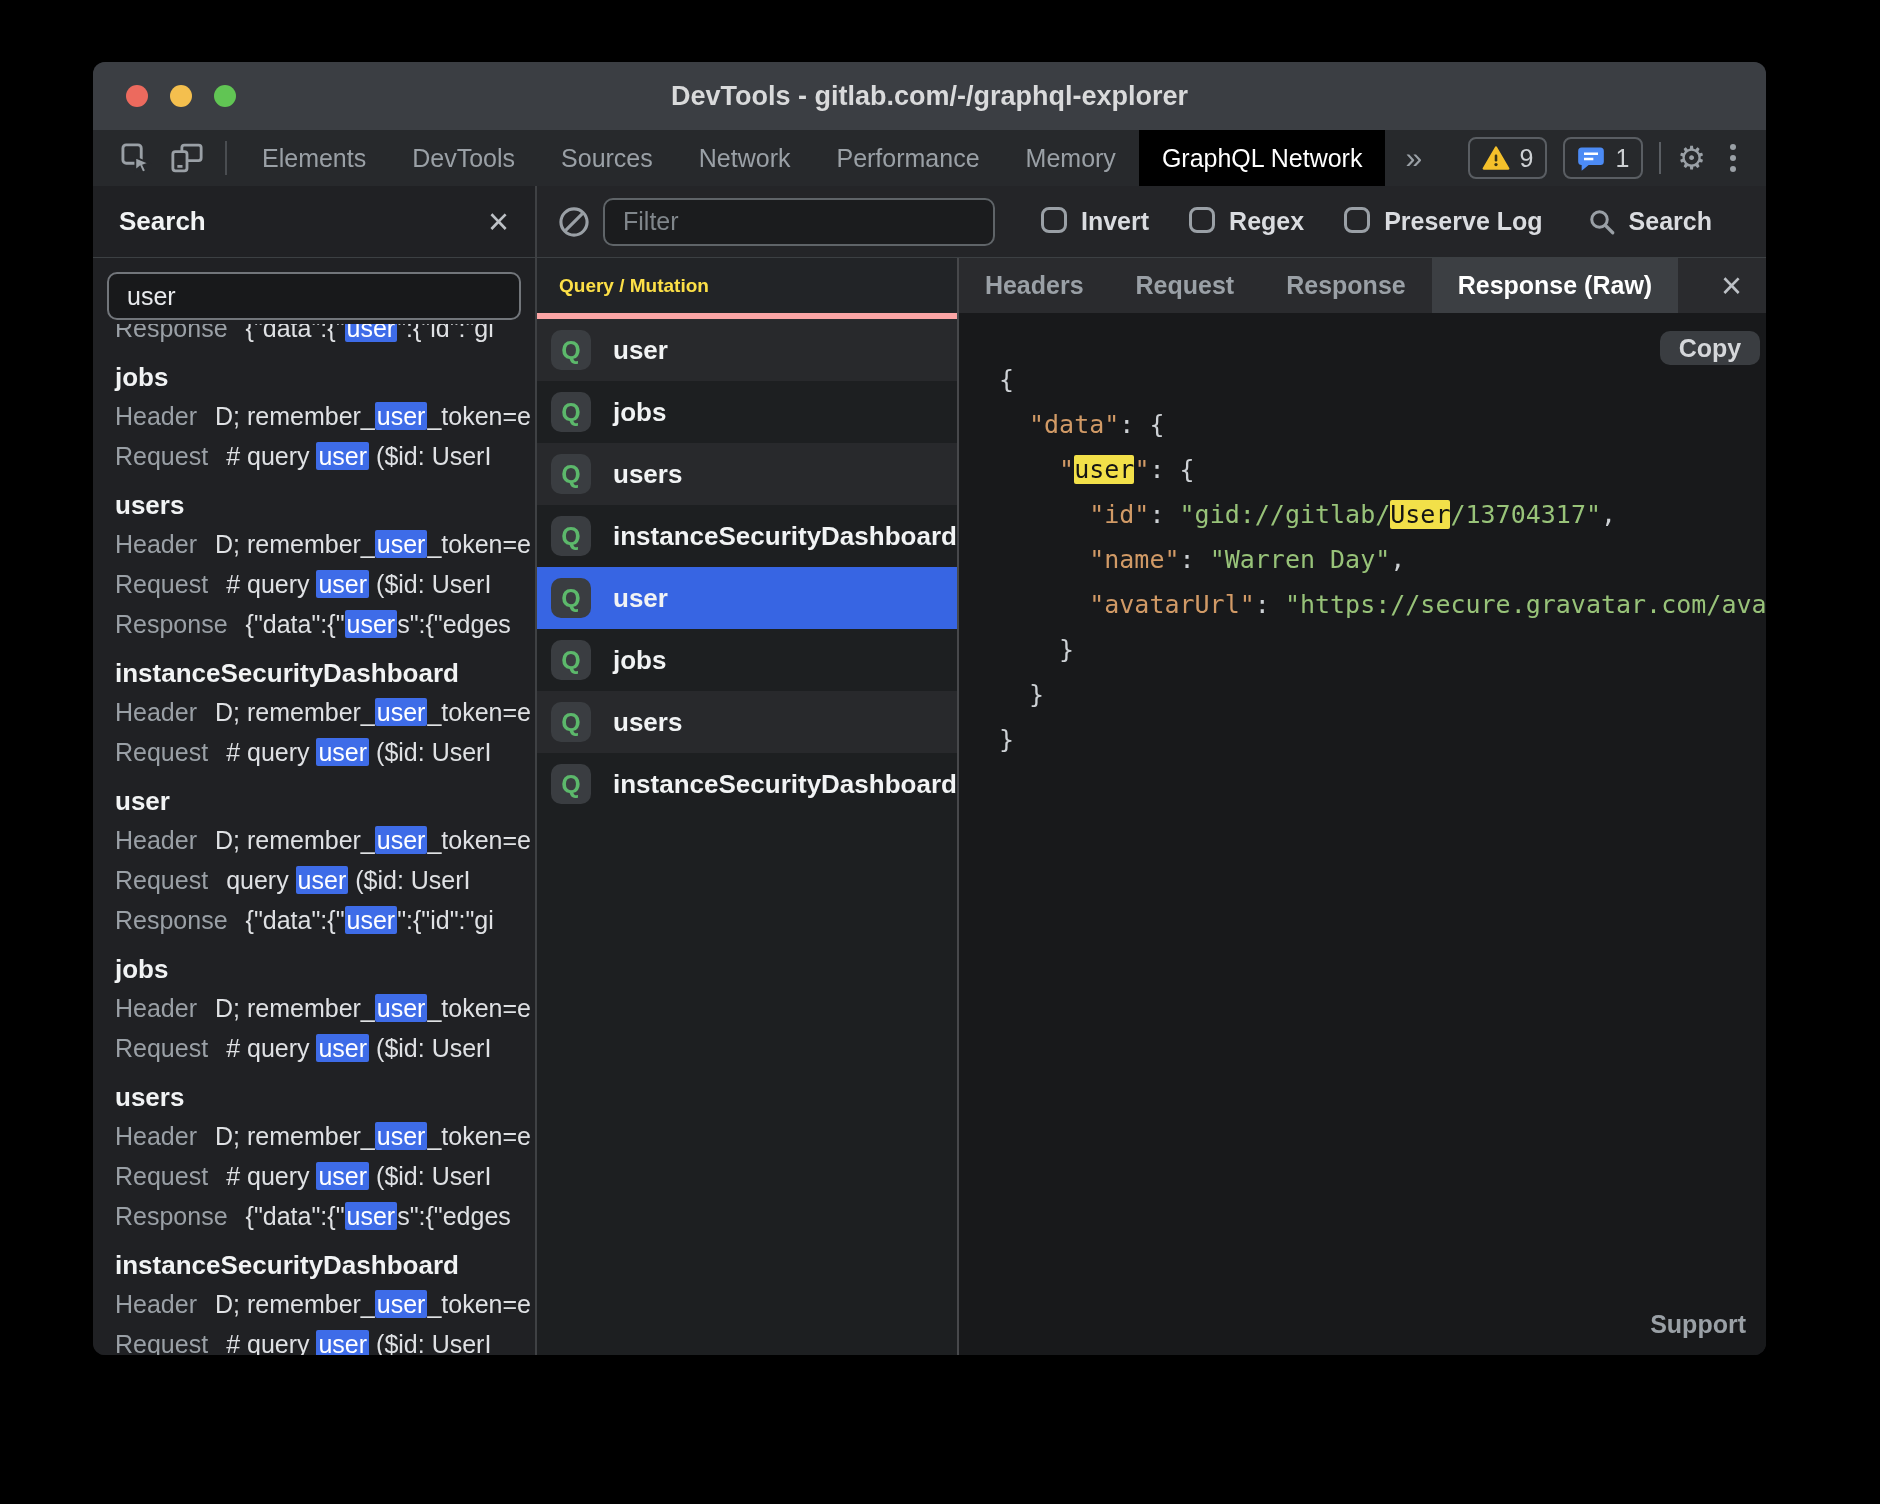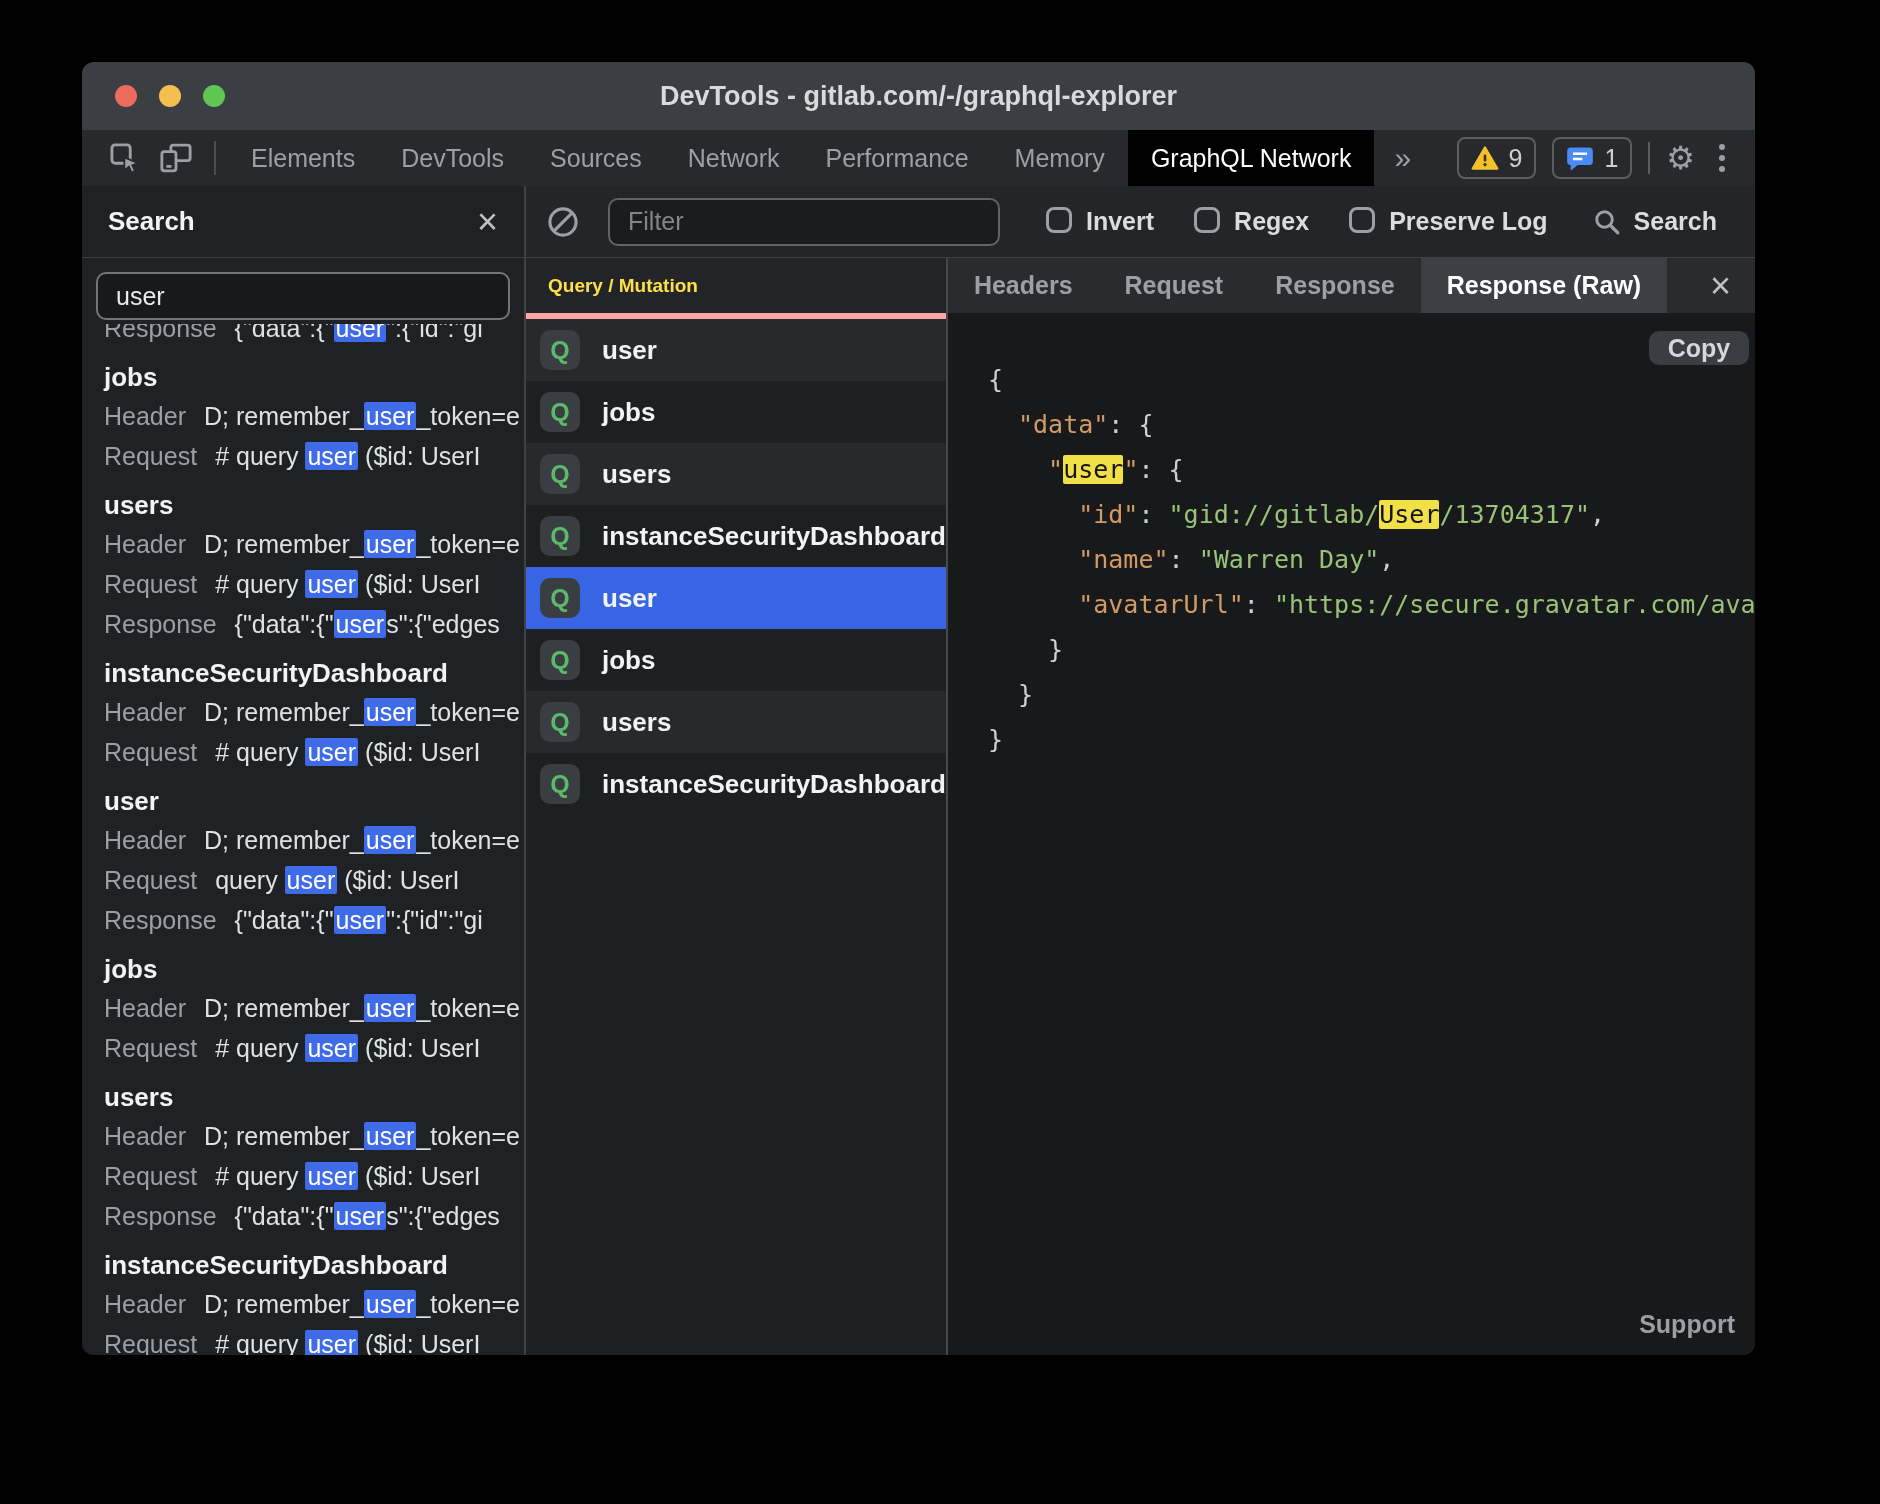--- a/index.html
+++ b/index.html
@@ -1,18 +1,18 @@
 <!DOCTYPE html>
 <html><head>
 <meta charset="utf-8">
 <style>
   html,body{margin:0;padding:0;background:#000;}
   .stage{position:relative;width:1880px;height:1504px;background:#000;overflow:hidden;
          font-family:"Liberation Sans",sans-serif;-webkit-font-smoothing:antialiased;}
-  .window{position:absolute;left:82px;top:62px;width:1673px;height:1293px;background:#202124;
+  .window{position:absolute;left:93px;top:62px;width:1673px;height:1293px;background:#202124;
           border-radius:12px;overflow:hidden;display:flex;flex-direction:column;}
 
   
   .titlebar{flex:0 0 68px;background:#3B3E43;display:flex;align-items:center;position:relative;}
   .lights{position:absolute;left:33px;top:0;height:100%;display:flex;align-items:center;gap:22px;}
   .light{width:22px;height:22px;border-radius:50%;}
   .tb-title{flex:1;text-align:center;color:#D9DADB;font-size:27px;font-weight:bold;}
 
   
   .tabbar{flex:0 0 56px;background:#27292C;display:flex;align-items:center;color:#9AA0A6;}
@@ -50,21 +50,21 @@
   .lp-list .s-line:first-child{margin-top:-22px;}
   .s-label{color:#9AA0A6;margin-right:18px;}
   .s-text{color:#DFE1E4;}
   .hl{background:#3E6CE8;color:#FFF;border-radius:2px;padding:0 2px;}
   .sec-title{font-size:26px;font-weight:bold;color:#F1F3F4;line-height:38px;margin-top:10px;}
 
   
   .mid-col{flex:1;display:flex;flex-direction:column;min-width:0;min-height:0;}
   .filter-row{flex:0 0 71px;display:flex;align-items:center;border-bottom:1px solid #3C4043;
               background:#242528;padding-left:20px;color:#9AA0A6;}
-  .filter-input{width:392px;box-sizing:border-box;height:48px;margin-left:28px;border-radius:10px;
+  .filter-input{width:392px;box-sizing:border-box;height:48px;margin-left:12px;border-radius:10px;
                 border:2px solid #5F6468;background:#1B1C1E;color:#7dd3fc;font-size:25px;
                 padding:0 18px;outline:none;font-family:"Liberation Sans",sans-serif;}
   .filter-input::placeholder{color:#80868B;}
   #filter-checkboxes{display:flex;align-items:center;}
   .cb-group{display:flex;align-items:flex-start;margin-left:40px;}
   .cb-group:first-child{margin-left:46px;}
   .cb{width:26px;height:26px;border:3px solid #9AA0A6;border-radius:8px;box-sizing:border-box;}
   .cb-label{margin-left:14px;font-size:25px;font-weight:bold;color:#DADCE0;}
   .search-group{display:flex;align-items:center;margin-left:44px;gap:12px;color:#DADCE0;
                 font-size:25px;font-weight:bold;}

